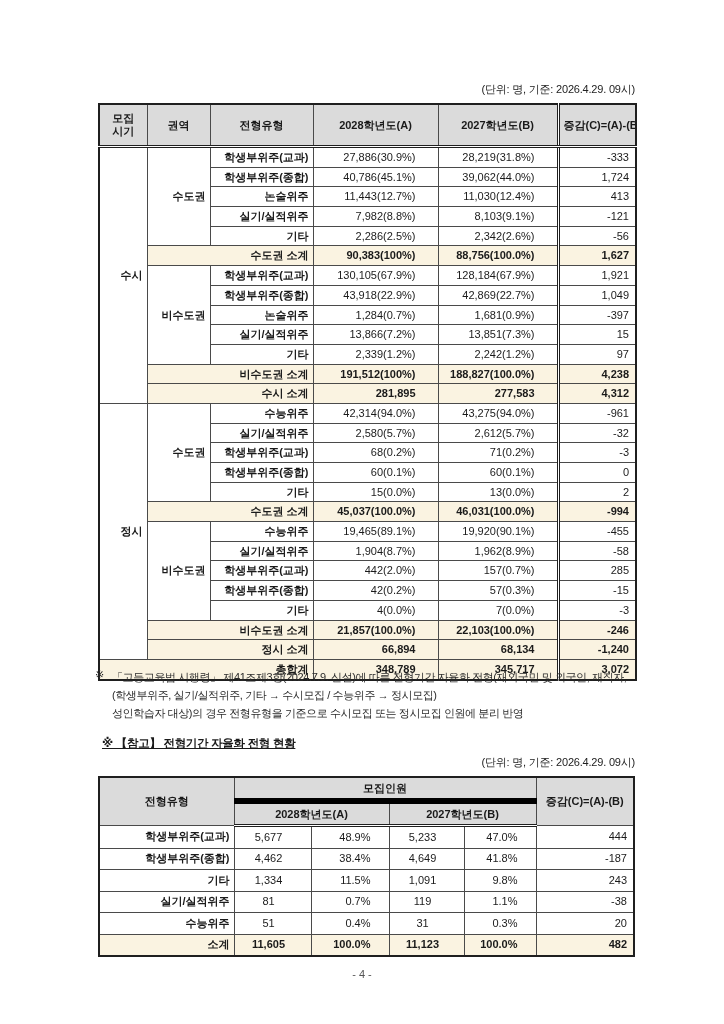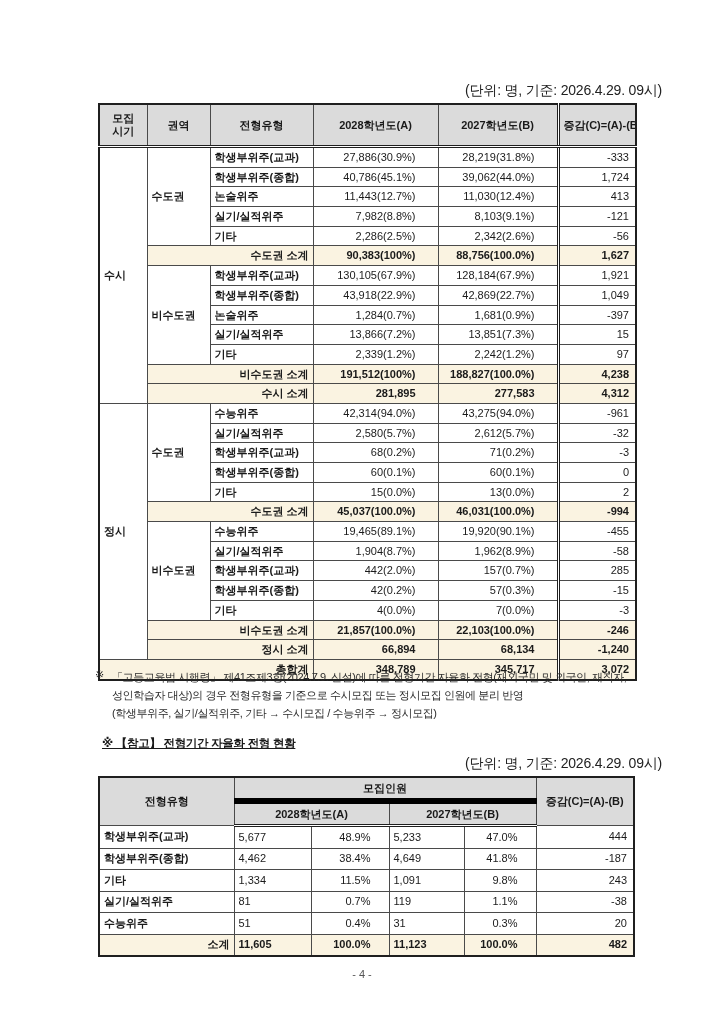--- a/index.html
+++ b/index.html
@@ -1,44 +1,44 @@
 <!DOCTYPE html>
 <html style="--header-bg: #dbdbdb; --subtotal-bg: #faf3e1;"><head>
 <meta charset="utf-8">
 <style>
   html,body { margin:0; padding:0; background:#fff; }
   .page {
     position:relative; width:724px; height:1024px; background:#ffffff;
     font-family:"Liberation Sans","DejaVu Sans",sans-serif; color:#1a1a1a;
     overflow:hidden;
   }
-  .unit-note { position:absolute; right:62px; font-size:14px; color:#222; letter-spacing:-0.2px;margin-left:23px; }
+  .unit-note { position:absolute; right:89px; font-size:11px; color:#222; letter-spacing:-0.2px;margin-left:23px; }
   .unit-note.first { top:82px; }
   .unit-note.second { top:755px; }
 
   table { border-collapse:collapse; table-layout:fixed; background:#fff; }
   .t1 { position:absolute; top:103px; left:98px; width:537px; border:2px solid #1f1f1f; }
   .t2 { position:absolute; top:776px; left:98px; width:535px; border:2px solid #1f1f1f; }
   th, td { border:1px solid #4a4a4a; font-size:11px; line-height:1.15; padding:0 4px; overflow:hidden; white-space:nowrap; }
   thead th { background:var(--header-bg,#dbdbdb); font-weight:bold; text-align:center; vertical-align:middle; }
   .t1 thead th { border-bottom:3px double #1f1f1f; height:40px; }
   .t1 tbody td { height:18.7px; }
   .pre { white-space:pre-line; }
   .c { text-align:right; }
-  .lbl { font-weight:bold; text-align:left; }
+  .lbl { font-weight:bold; text-align:right; }
   .num { text-align:right; padding-right:22px; }
   .diff { text-align:right; padding-right:6px; }
   .t1 td.diff, .t1 th.diff-h { border-left:3px double #1f1f1f; }
   tr.sub td { background:var(--subtotal-bg,#faf3e1); font-weight:bold; }
   .t2 thead th { height:20px; }
   .t2 thead th.tall { height:42px; }
   .t2 thead tr.h2 th { border-bottom:3px double #1f1f1f; }
   .t2 thead th.over { border-bottom:6px solid #000000; }
   .t2 tbody td { height:20.5px; }
-  .t2 .num2 { text-align:left; padding-right:12px; }
+  .t2 .num2 { text-align:center; padding-right:12px; }
   .t2 .pct { text-align:right; padding-right:18px; }
 
   .footnote { position:absolute; top:668px; left:95px; width:552px; font-size:11px; color:#2a2a2a; letter-spacing:-0.4px; }
   .fn-marker { position:absolute; left:0; top:0; }
   .fn-body { margin-left:17px; }
   .fn-body div { line-height:18px; }
   .ref-title { position:absolute; top:736px; left:102px; font-size:11.5px; font-weight:bold; letter-spacing:-0.3px;text-decoration:underline; }
   .page-num { position:absolute; top:968px; left:0; width:724px; text-align:center; font-size:11px; color:#555; }
 </style>
 </head>
@@ -237,22 +237,22 @@
         <td class="num">345,717</td>
         <td class="diff">3,072</td>
       </tr>
     </tbody>
   </table>
 
   <div class="footnote">
     <span class="fn-marker">※</span>
     <div class="fn-body">
       <div>「고등교육법 시행령」 제41조제3항(2024.7.9. 신설)에 따른 전형기간 자율화 전형(재외국민 및 외국인, 재직자,</div>
+      <div>(학생부위주, 실기/실적위주, 기타 → 수시모집 / 수능위주 → 정시모집)</div>
       <div>성인학습자 대상)의 경우 전형유형을 기준으로 수시모집 또는 정시모집 인원에 분리 반영</div>
-      <div>(학생부위주, 실기/실적위주, 기타 → 수시모집 / 수능위주 → 정시모집)</div>
     </div>
   </div>
 
   <div class="ref-title">※ 【참고】 전형기간 자율화 전형 현황</div>
   <div class="unit-note second">(단위: 명, 기준: 2026.4.29. 09시)</div>
 
   <table class="t2">
     <colgroup>
         <col style="width:135px">
         <col style="width:77px">

